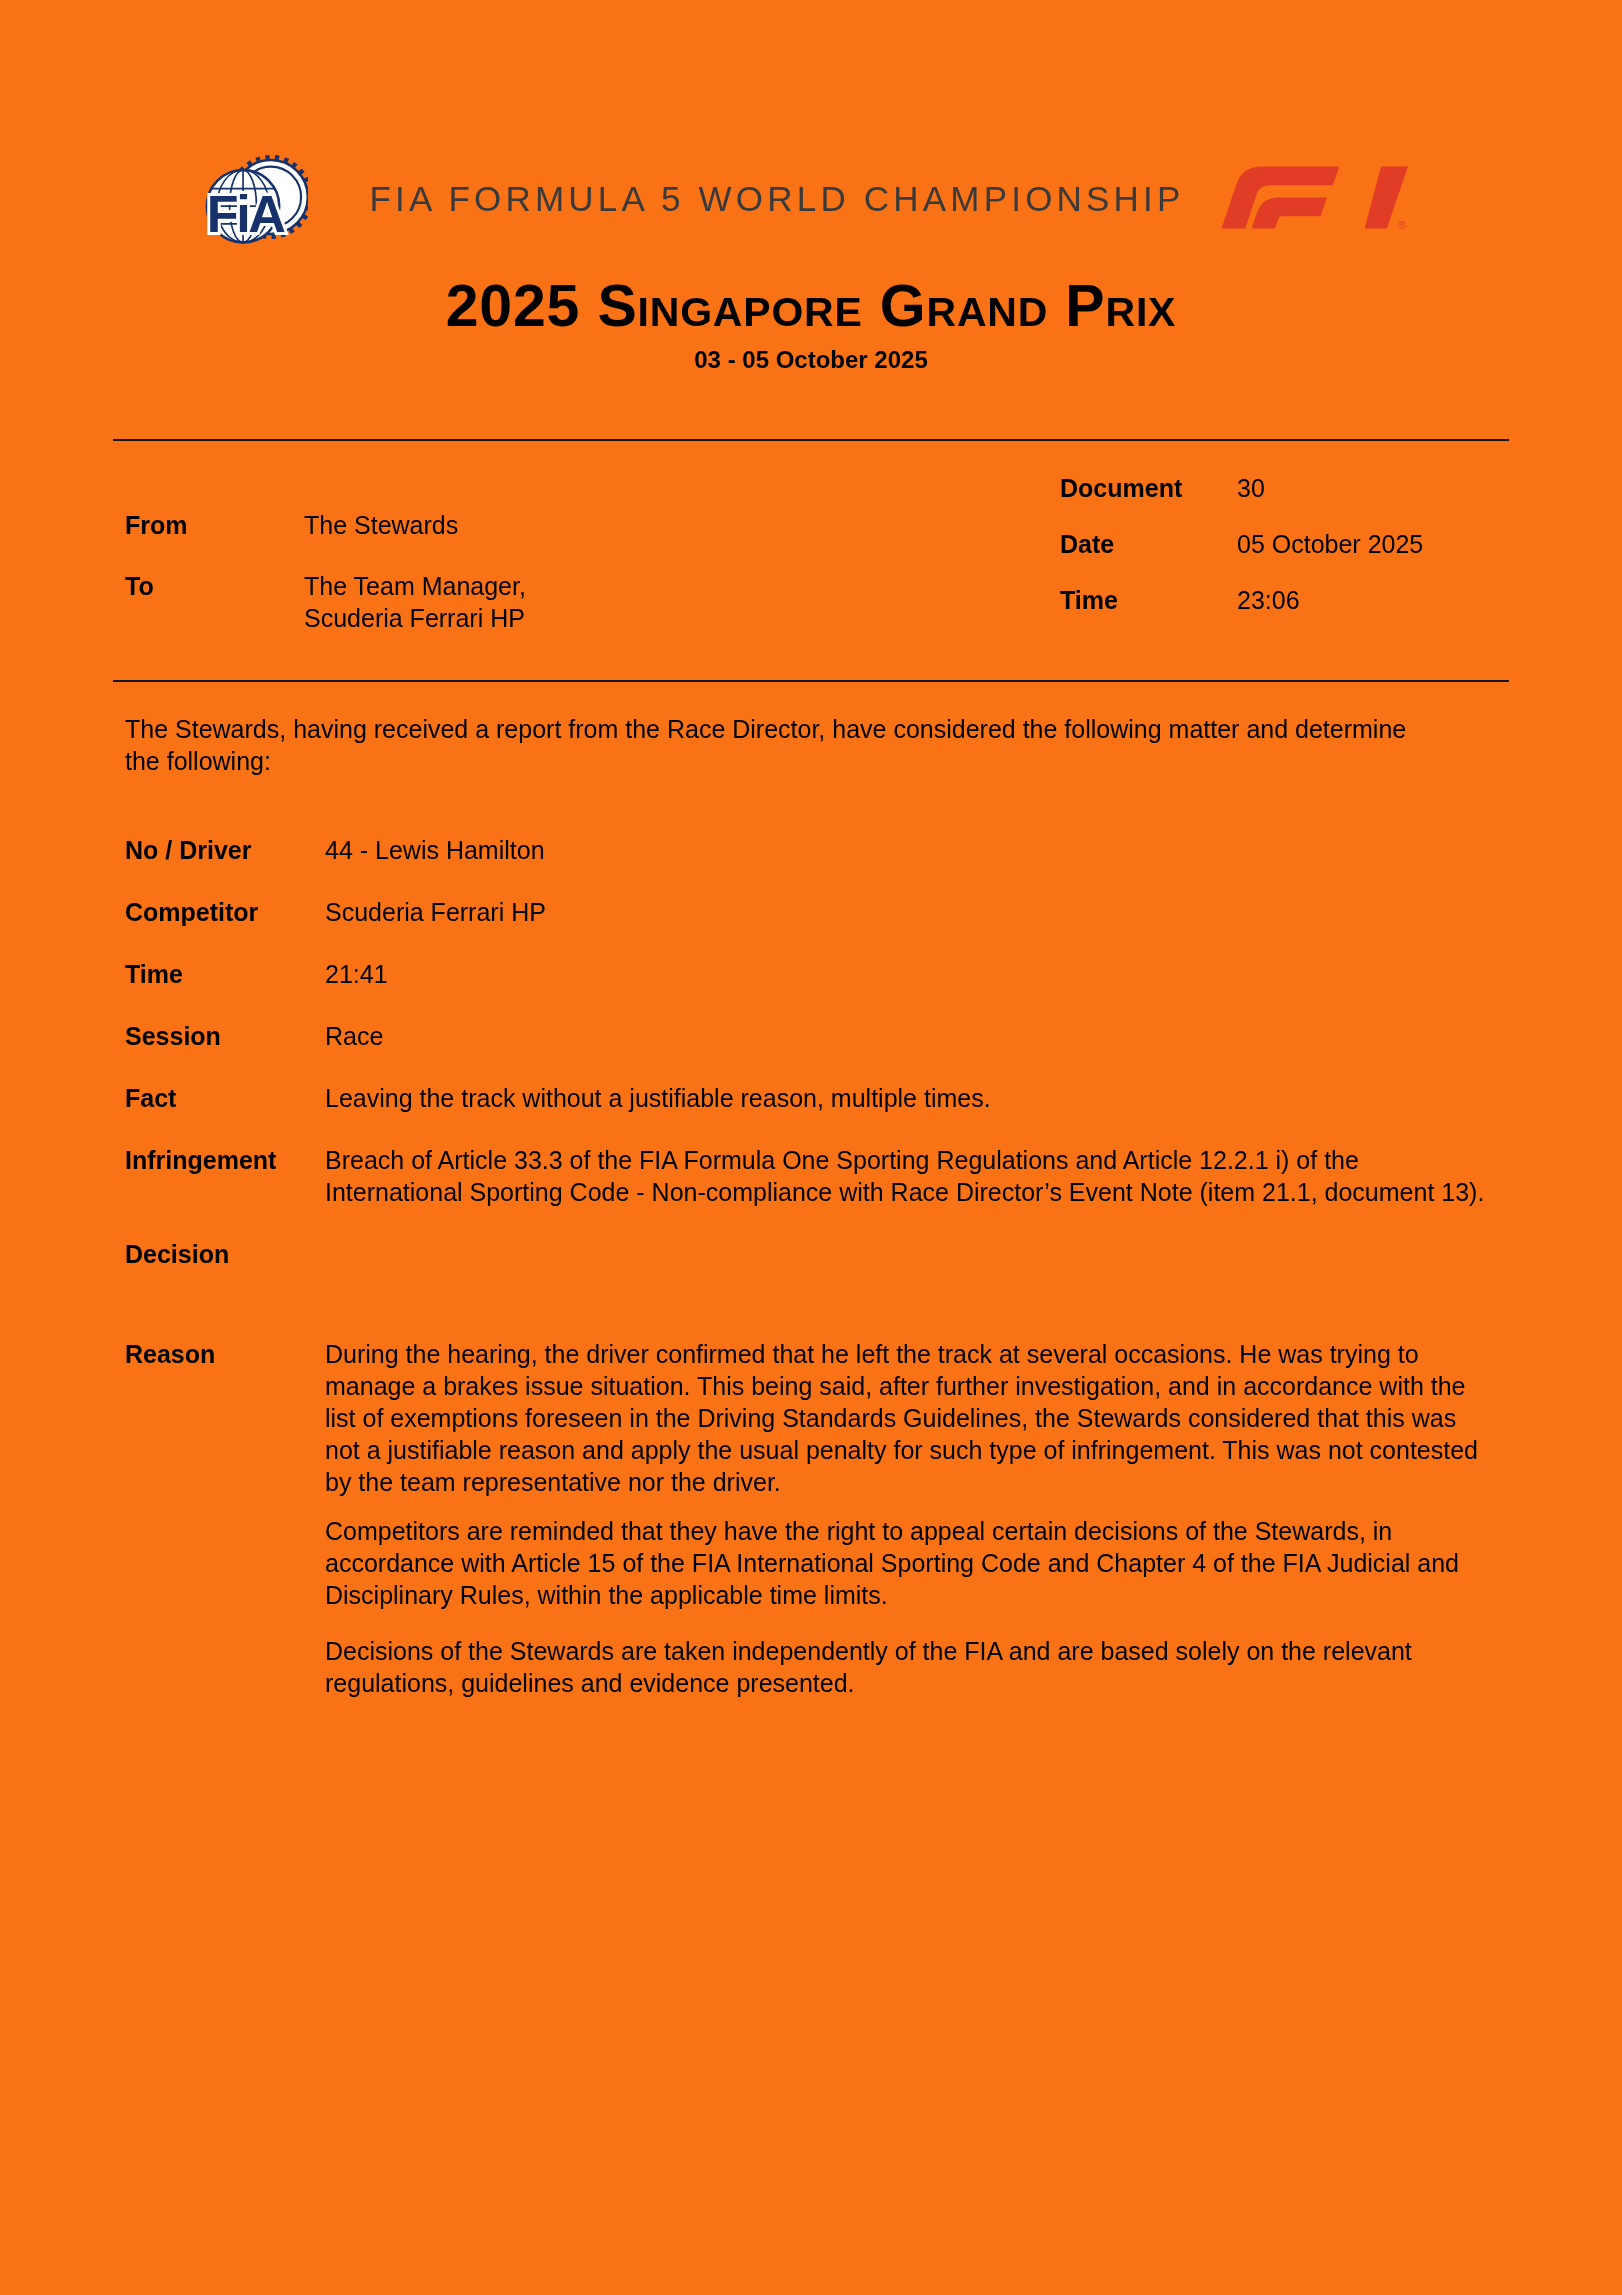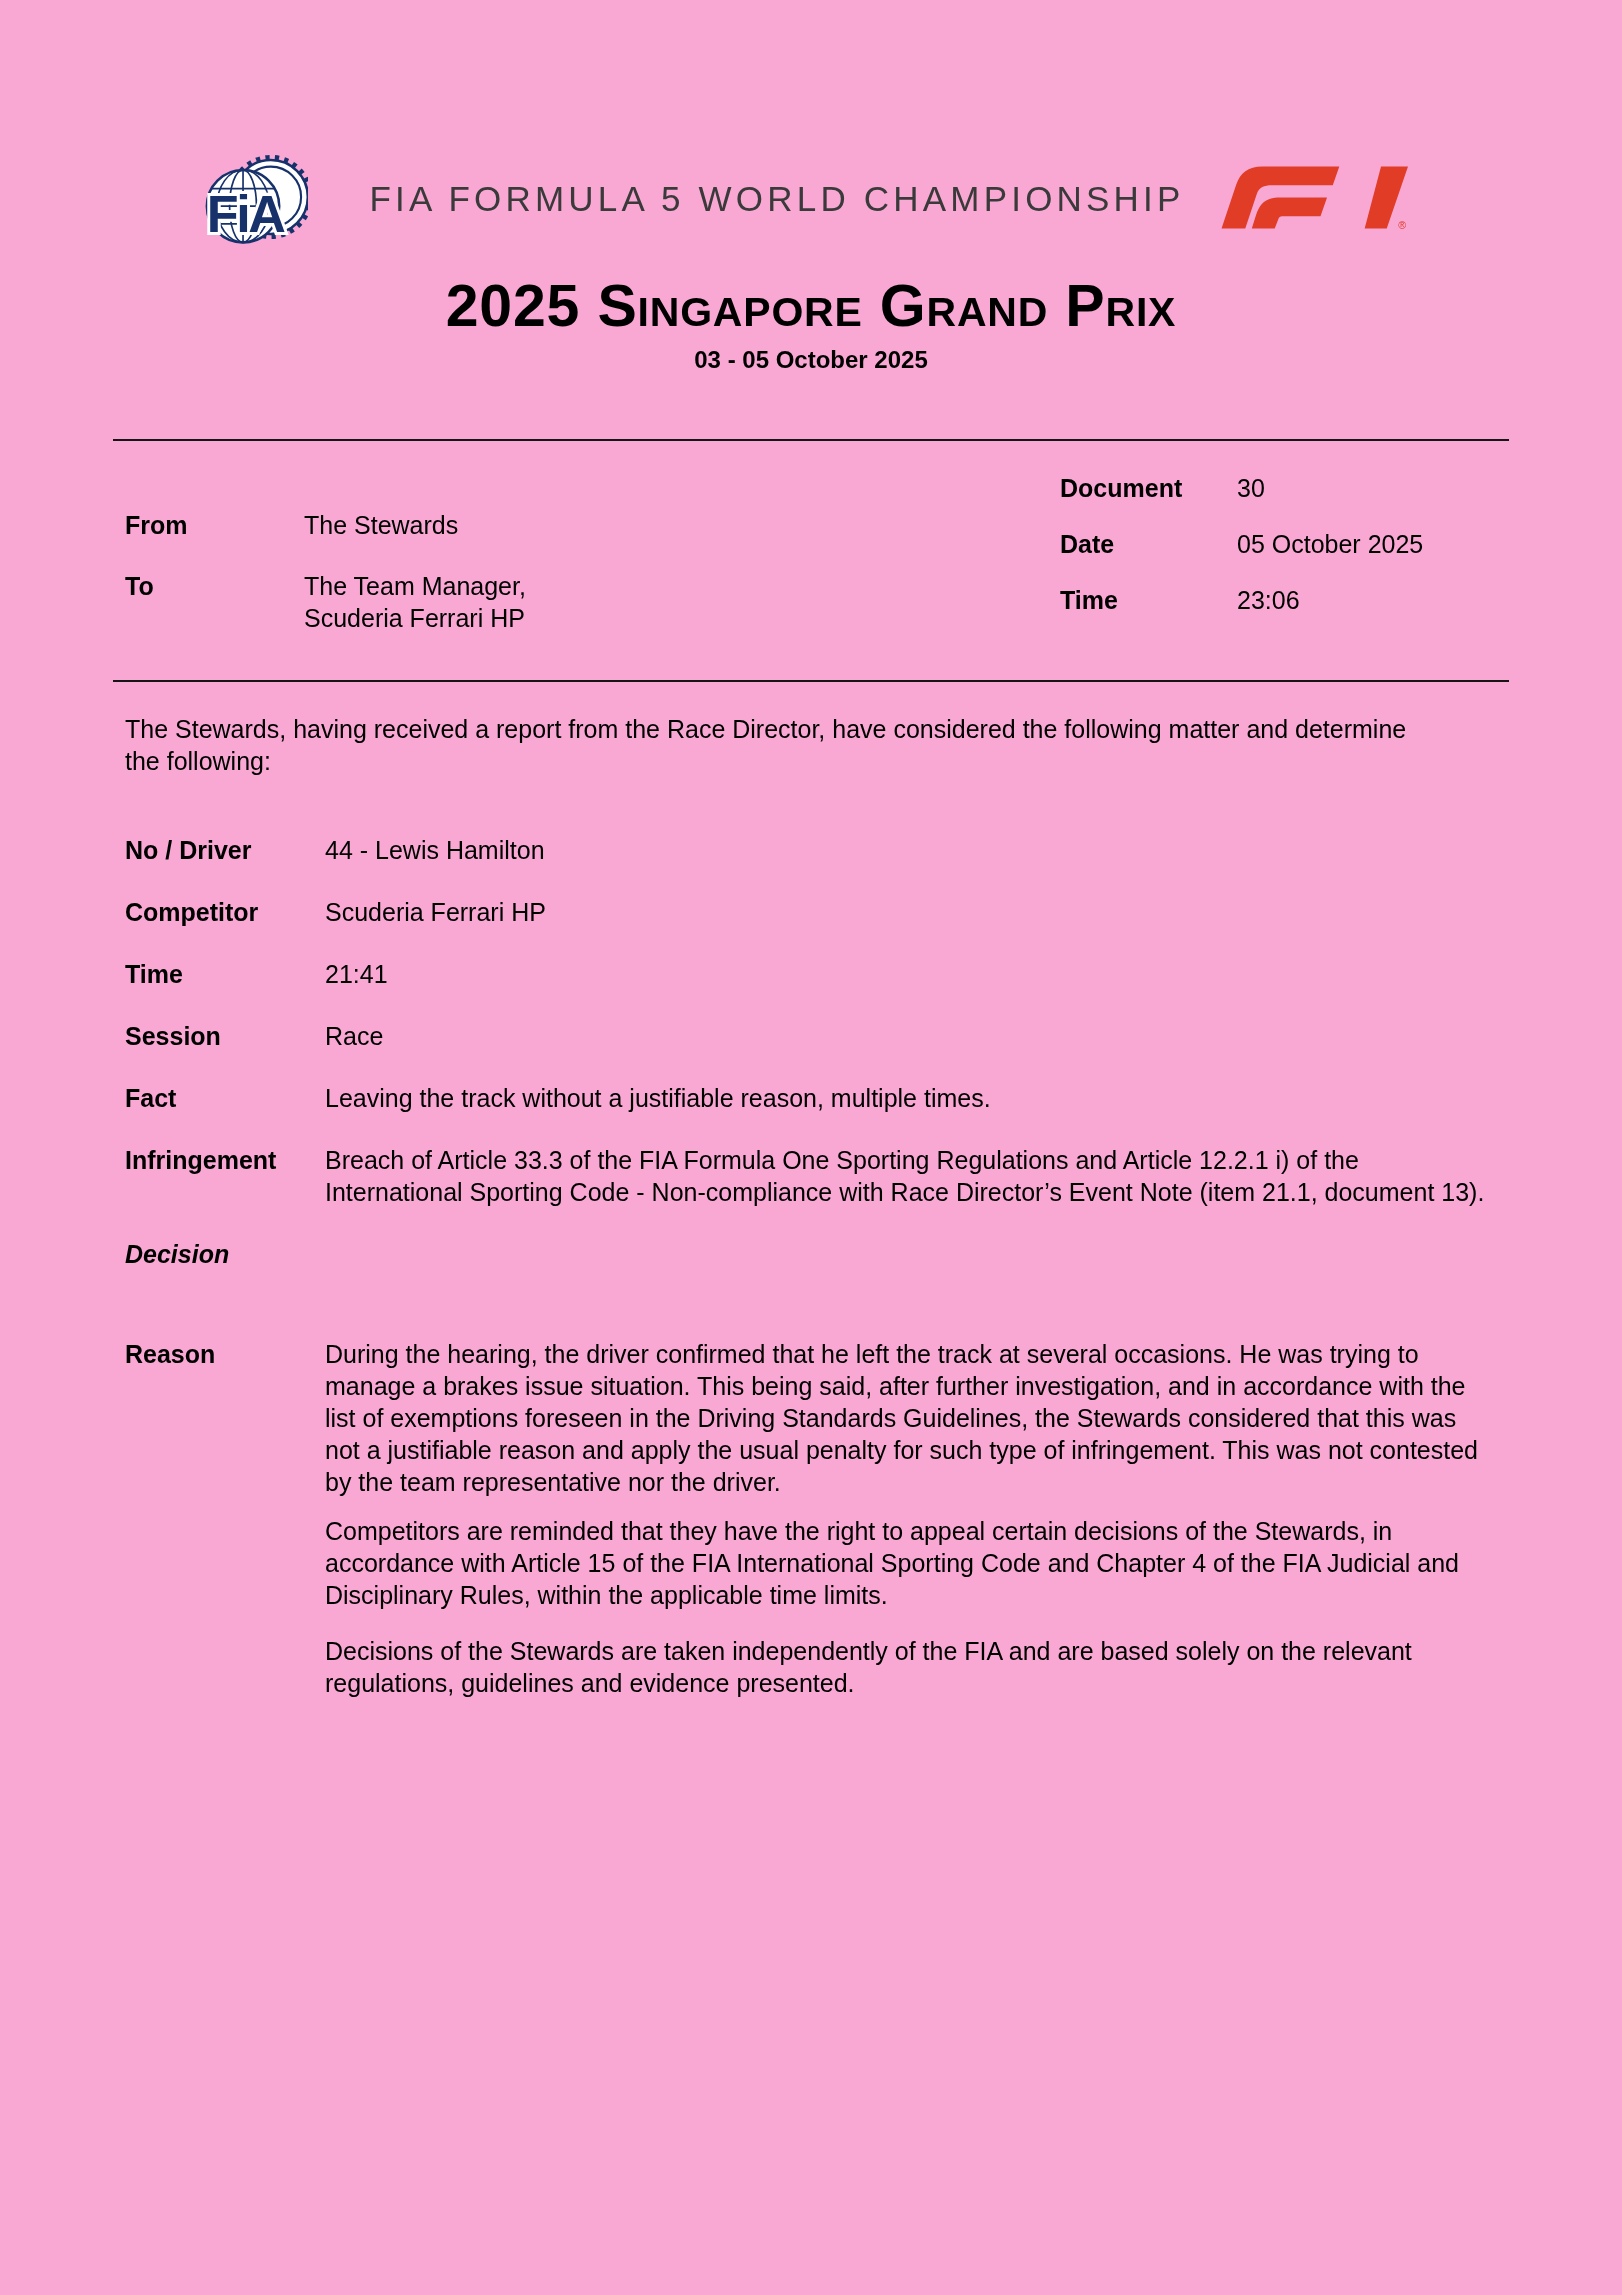--- a/index.html
+++ b/index.html
@@ -1,20 +1,20 @@
 <!DOCTYPE html>
 <html style="font-size:13.5px"><head>
 <meta charset="utf-8">
 <style>
   html,body{margin:0;padding:0;background:#ffffff;}
   .page{
     position:relative;
     width:1622px;
     height:2295px;
-    background:#f9a8d4;
+    background:#f97316;
     font-family:"Liberation Sans","DejaVu Sans",sans-serif;
     color:#000;
     overflow:hidden;
   }
   
   .fia-logo{position:absolute;left:205px;top:149px;width:103px;height:106px;}
   .championship{
     position:absolute;left:777px;top:179px;transform:translateX(-50%);
     white-space:nowrap;
     font-size:35px;font-weight:400;letter-spacing:4.2px;color:#3a3a3a;
@@ -49,21 +49,21 @@
   
   .intro{
     margin:31px 211px 0 125px;
     font-size:25px;line-height:32px;
   }
   .fields{margin:57px 127px 0 125px;font-size:25px;line-height:32px;}
   .field-row{display:grid;grid-template-columns:200px 1fr;margin-bottom:30px;}
   .field-label{font-weight:bold;}
   .field-value p{margin:0 0 14.4px 0;}
   .field-value p:last-child{margin-bottom:0;}
-  .row-decision{margin-bottom:68px;font-style:italic;}
+  .row-decision{margin-bottom:68px;}
   .row-reason .para{margin:0 0 17px 0;}
   .row-reason .para.gap-top{margin-top:24px;}
   .row-reason .para:last-child{margin-bottom:0;}
 </style>
 </head>
 <body>
 
 <div class="page">
 
   <svg class="fia-logo" viewBox="0 0 122 126" xmlns="http://www.w3.org/2000/svg">

